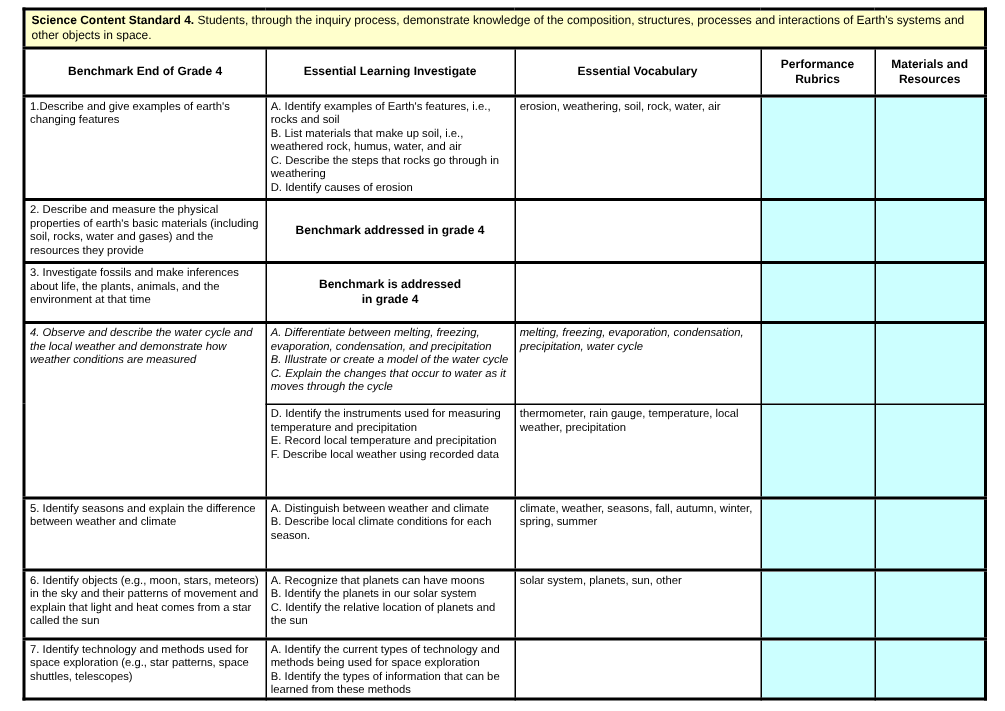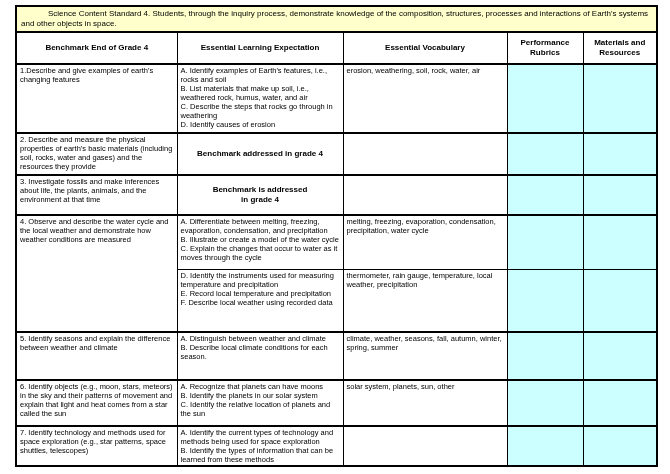--- a/index.html
+++ b/index.html
@@ -42,21 +42,21 @@
     line-height: 10px;
     background: #ffffff;
   }
   .title-cell {
     background: #FFFFCC;
     font-size: 8px;
     line-height: 10px;
     padding: 2px 4px;
     vertical-align: top;
   }
-  .title-cell b { font-weight: normal; margin-left: 27px; }
+  .title-cell b { font-weight: bold; }
   .expect { white-space: pre-line; }
   .center-note {
     text-align: center;
     vertical-align: middle;
     font-weight: bold;
     white-space: pre-line;
     font-size: 8px;
     line-height: 10px;
   }
   .hl { background: #CCFFFF; }
@@ -76,21 +76,21 @@
 
     <tbody>
         <tr style="height:25px;">
       <td class="title-cell" colspan="5">
         <b>Science Content Standard 4.</b><span> Students, through the inquiry process, demonstrate knowledge of the composition, structures, processes and interactions of Earth's systems and other objects in space.</span>
       </td>
     </tr>
 
     <tr class="thick" style="height:32px;padding-left:37px;">
       <th>Benchmark End of Grade 4</th>
-      <th>Essential Learning Expectation</th>
+      <th>Essential Learning Investigate</th>
       <th>Essential Vocabulary</th>
       <th>Performance Rubrics</th>
       <th>Materials and Resources</th>
     </tr>
 
     <tr class="thick" style="height:69px;margin-top:24px;">
       <td>1.Describe and give examples of earth's changing features</td>
       <td class="expect">A.  Identify examples of Earth's features, i.e., rocks and soil
 B.  List materials that make up soil, i.e., weathered rock, humus, water, and air
 C.  Describe the steps that rocks go through in weathering
@@ -110,21 +110,21 @@
 
     <tr class="thick" style="height:40px;border-radius:19px;">
       <td>3. Investigate fossils and make inferences about life, the plants, animals, and the environment at that time</td>
       <td class="center-note">Benchmark is addressed
 in grade 4</td>
       <td></td>
       <td class="hl"></td>
       <td class="hl"></td>
     </tr>
 
-    <tr class="thick" style="height:54px;">
+    <tr class="thick" style="height:54px;font-style:italic;">
       <td rowspan="2">4. Observe and describe the water cycle and the local weather and demonstrate how weather conditions are measured</td>
       <td class="expect">A. Differentiate between melting, freezing, evaporation, condensation, and precipitation
 B. Illustrate or create a model of the water cycle
 C. Explain the changes that occur to water as it moves through the cycle</td>
       <td>melting, freezing, evaporation, condensation, precipitation, water cycle</td>
       <td class="hl"></td>
       <td class="hl"></td>
     </tr>
 
     <tr style="height:63px;border-radius:31px;">

